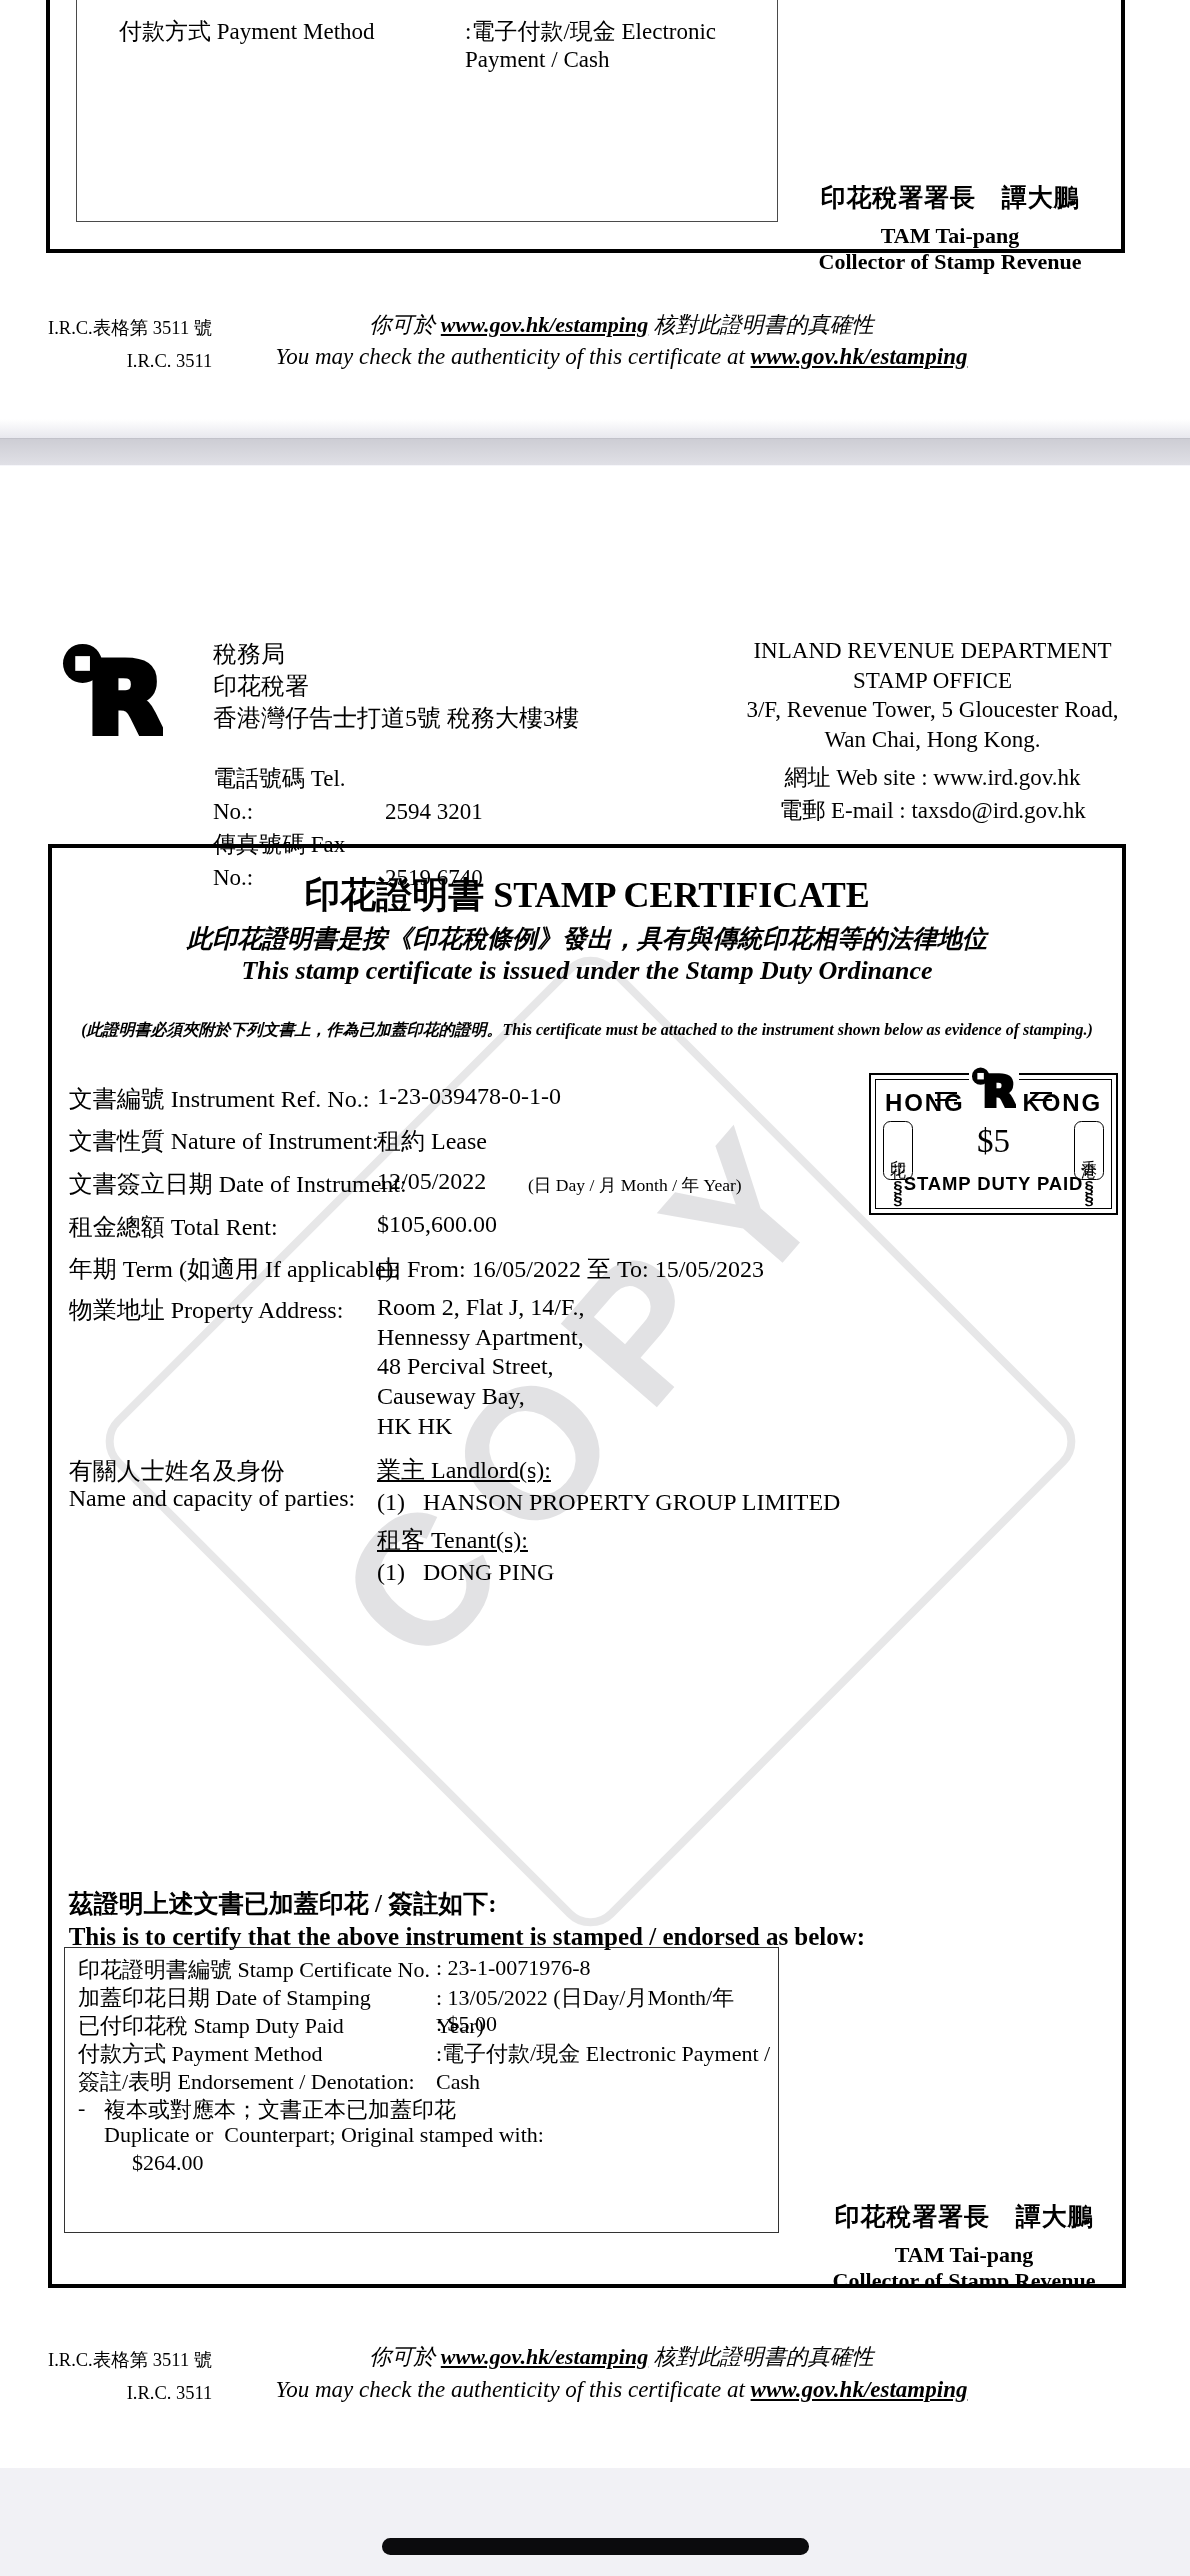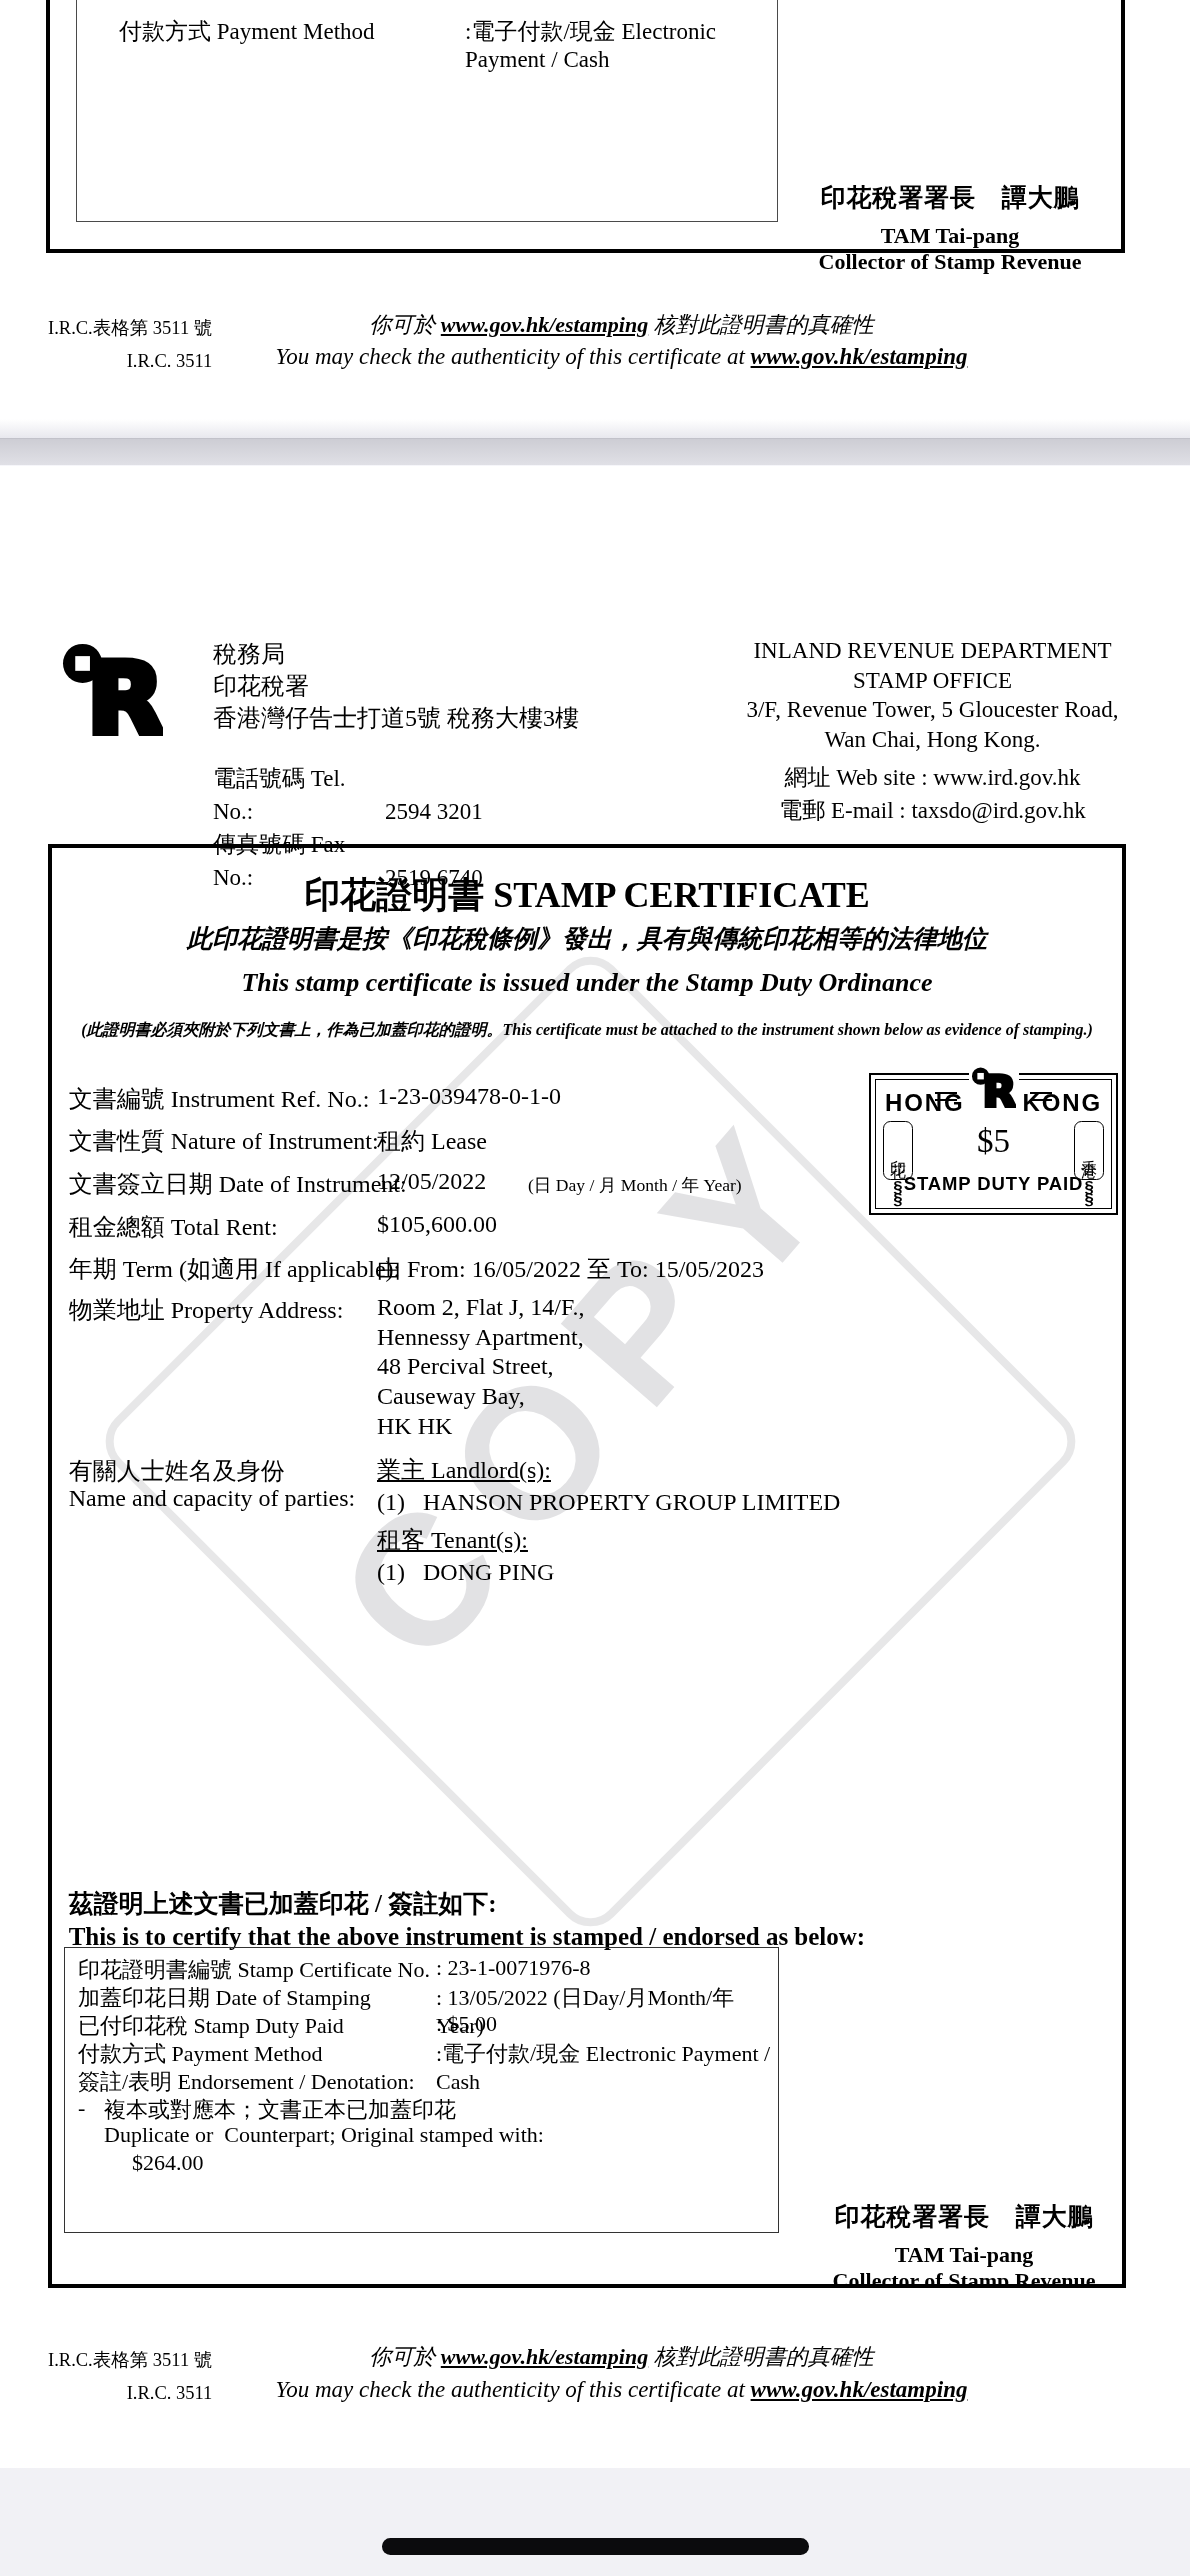--- a/index.html
+++ b/index.html
@@ -44,21 +44,21 @@
   .p2-box { left:48px; top:844px; width:1078px; height:1444px; border:4.6px solid #000; overflow:hidden; }
   .wm-diamond { left:186px; top:241px; width:705px; height:705px;
                 border:8.3px solid rgba(110,110,120,0.17); border-radius:33px;
                 transform:rotate(45deg); }
   .wm-text { left:149px; top:413px; width:779px; height:250px; line-height:250px;
              text-align:center; font-size:185px; font-weight:bold; letter-spacing:32px;
              color:rgba(109,109,118,0.20); transform:rotate(-49deg);
              font-family:"Liberation Sans","DejaVu Sans",sans-serif; }
   .cert-title { left:0; top:23px; width:100%; text-align:center; font-size:36px; font-weight:bold; }
   .cert-sub-cn { left:0; top:74px; width:100%; text-align:center; font-size:25px; font-weight:bold; font-style:italic; }
-  .cert-sub-en { left:0; width:100%; text-align:center; font-size:26px; font-weight:bold; font-style:italic;margin-top:12px; }
+  .cert-sub-en { left:0; width:100%; text-align:center; font-size:26px; font-weight:bold; font-style:italic; }
   .cert-note { left:0; top:172px; width:100%; text-align:center; font-size:16px; font-weight:bold; font-style:italic; }
   .f-label { left:16.7px; font-size:24px; }
   .f-value { left:325px; font-size:24px; }
   .f-note { left:476px; font-size:17.6px; }
   .addr-line { left:325px; font-size:24px; }
   .heading-u { font-weight:normal; text-decoration:underline; }
 
   
   .stamp-outer { left:817px; top:225px; width:249px; height:142px; border:2.8px solid #000; background:#fff; }
   .stamp-inner { position:absolute; left:3.7px; top:3.7px; right:3.7px; bottom:3.7px; border:1.9px solid #000; }

